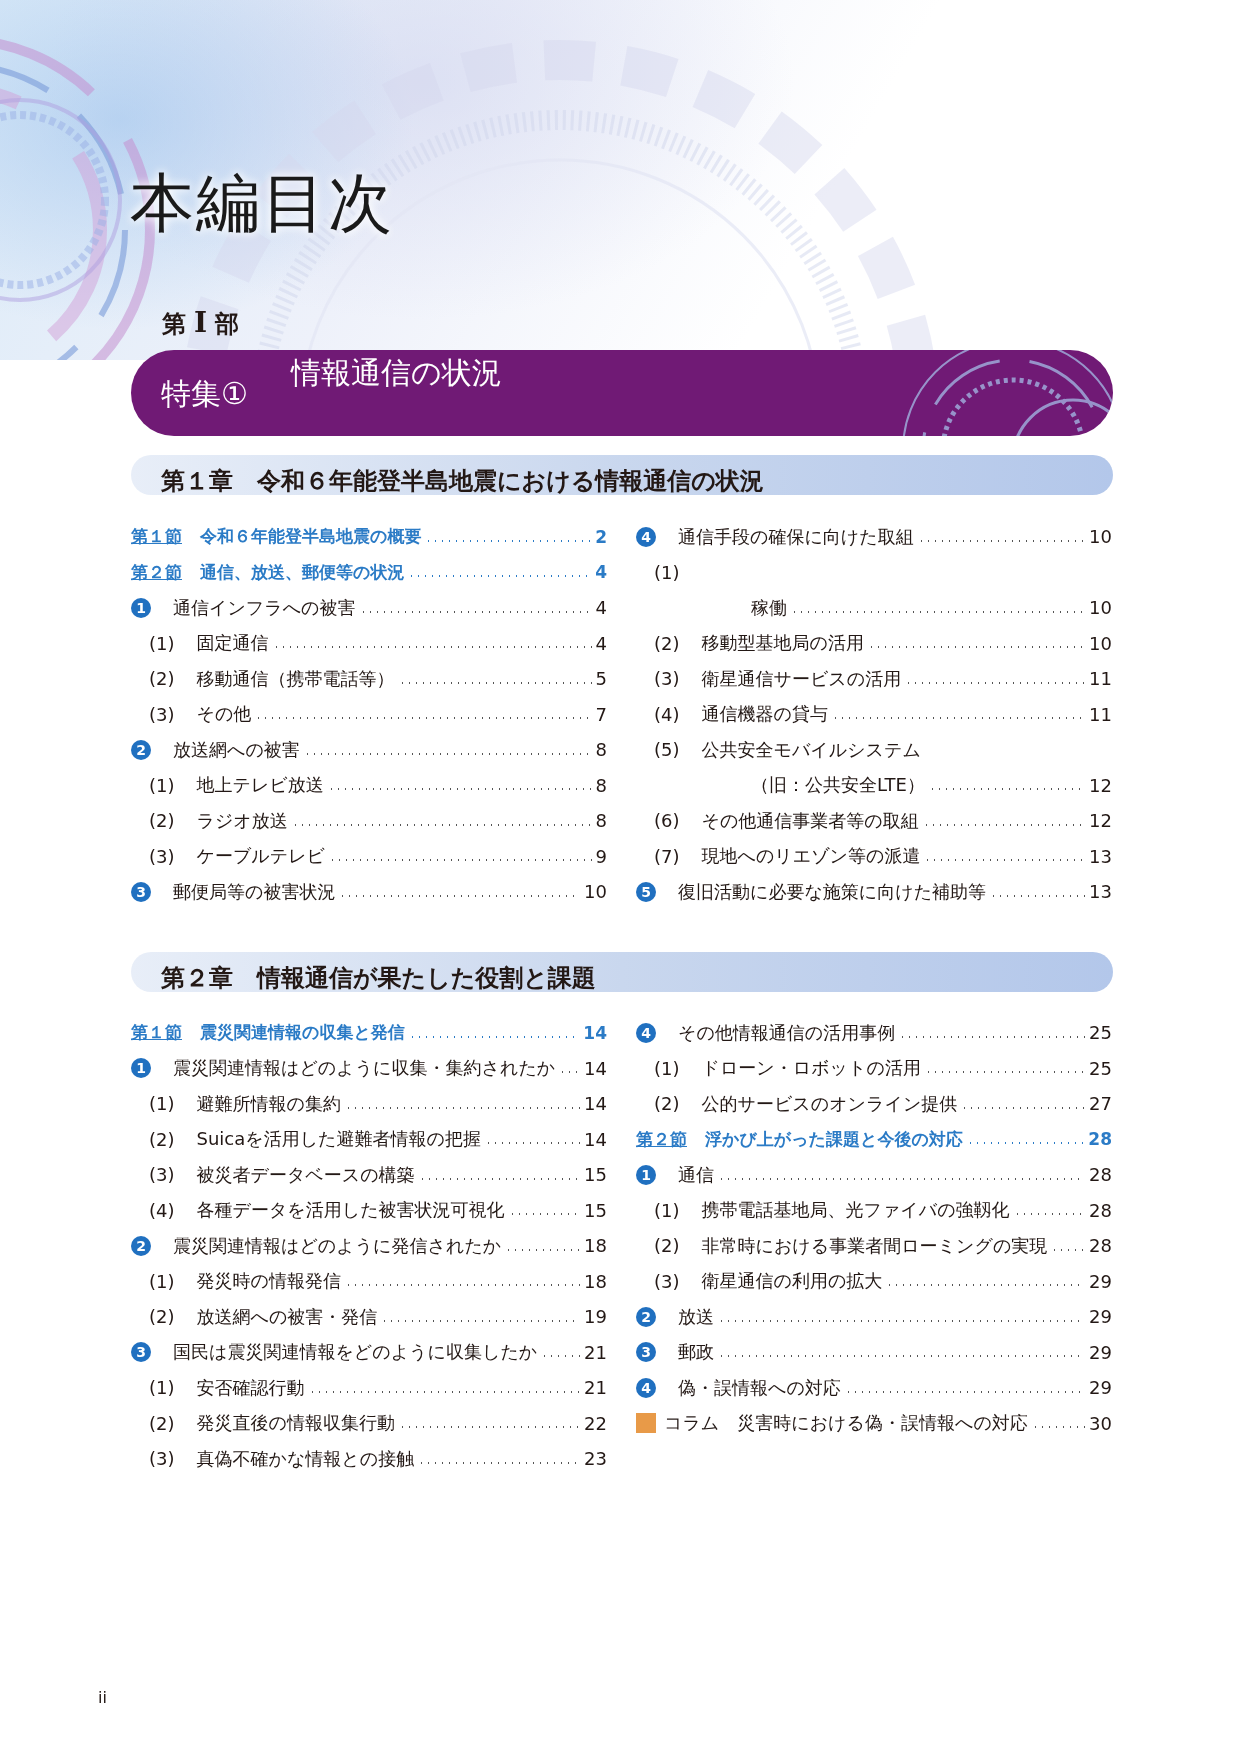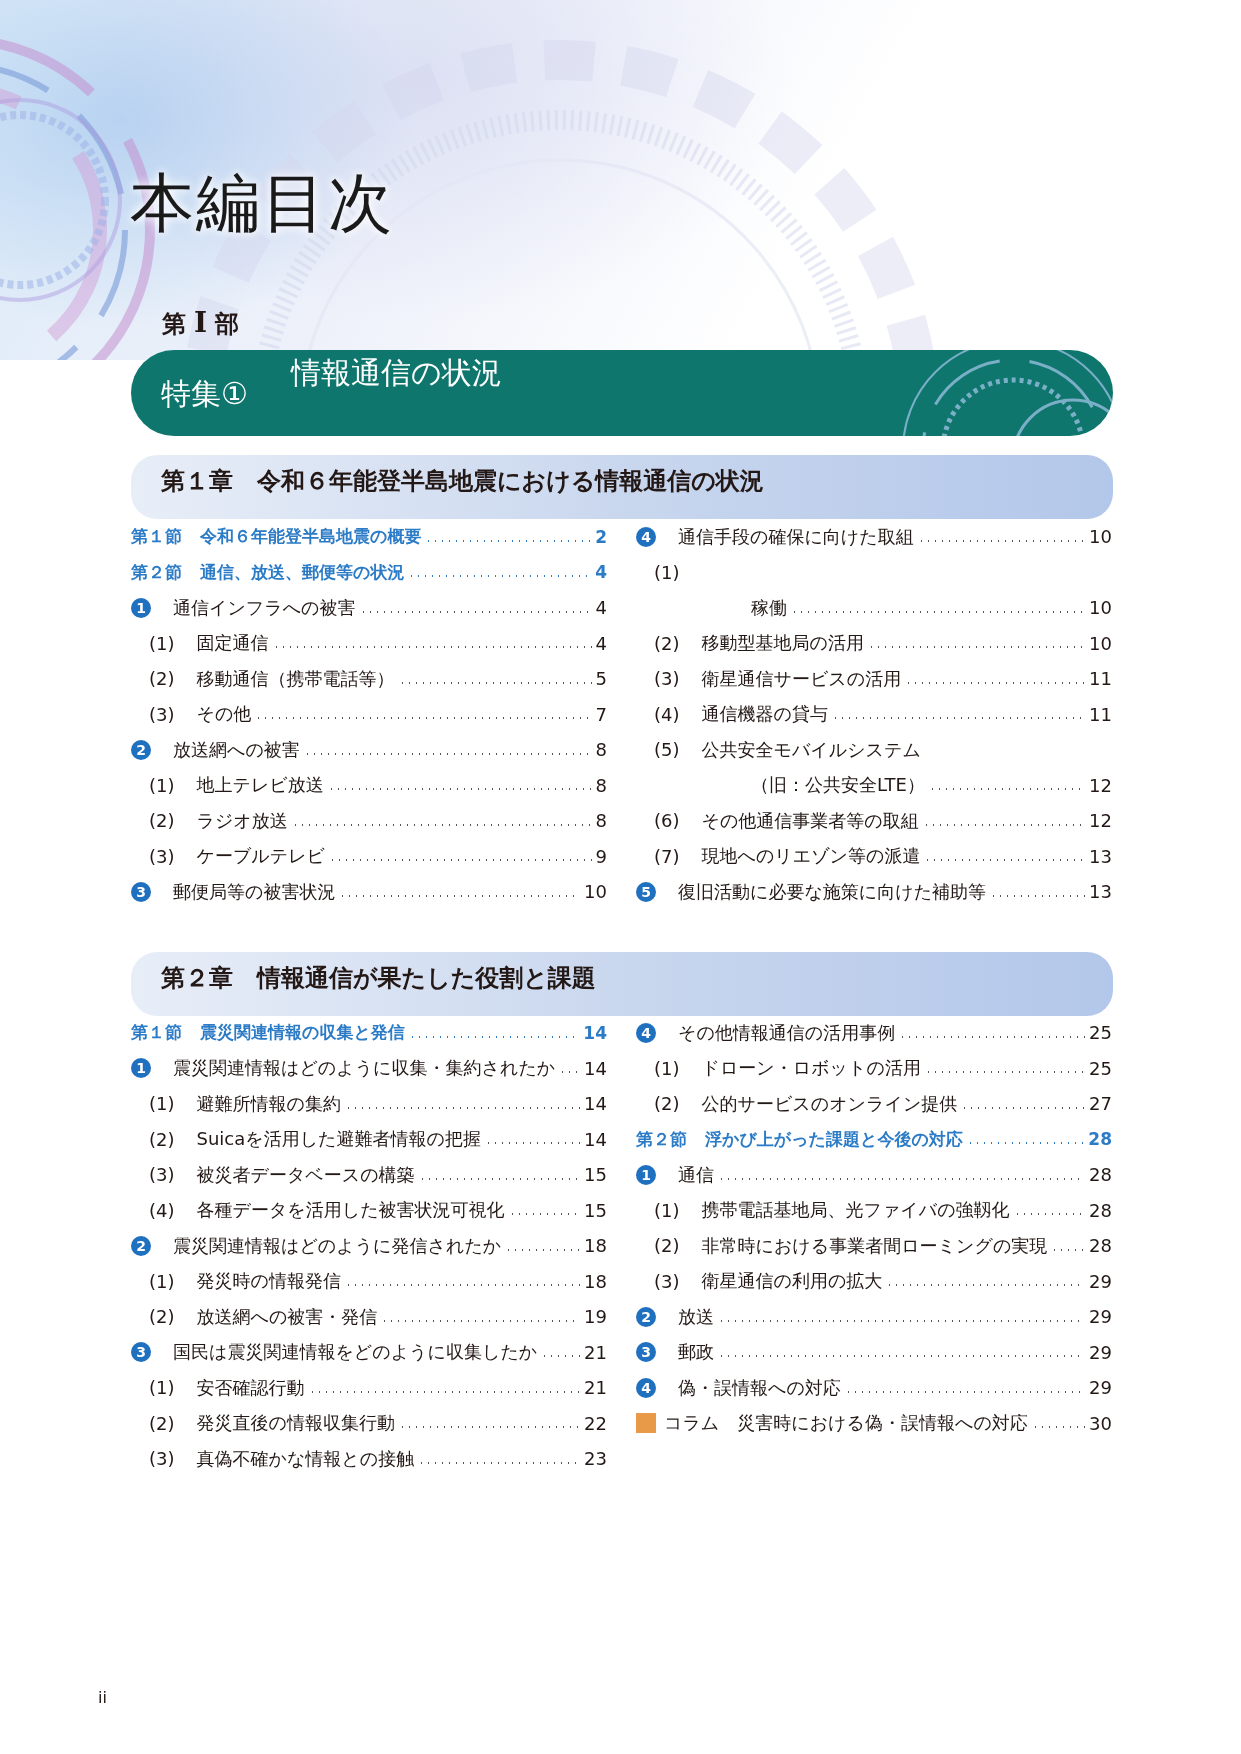--- a/index.html
+++ b/index.html
@@ -21,45 +21,45 @@
     position: absolute; left: 130px; top: 160px; margin: 0;
     font-size: 64px; font-weight: normal; letter-spacing: 2px; color: #1a1a1a;
     text-shadow: 0 0 8px #ffffff, 0 0 12px #ffffff;
   }
   .part-label {
     position: absolute; left: 162px; top: 306px; font-size: 24px; font-weight: bold; color: #231815;
   }
   .part-label .roman { font-family: "DejaVu Serif", "Liberation Serif", serif; font-size: 28px; margin: 0 8px; }
   .feature-banner {
     position: absolute; left: 131px; top: 350px; width: 982px; height: 86px;
-    background: #0f766e; border-radius: 43px; overflow: hidden;
+    background: #701a75; border-radius: 43px; overflow: hidden;
     color: #fff;
   }
   .feature-banner .tag { position: absolute; left: 30px; top: 24px; font-size: 30px; }
   .feature-banner .title { position: absolute; left: 160px; top: 4px; font-size: 30px; line-height: 38px; }
   .feature-banner svg { position: absolute; right: 0; top: 0; }
   .chapter-bar {
-    position: absolute; left: 131px; width: 982px; height: 64px; border-radius: 26px;
+    position: absolute; left: 131px; width: 982px; height: 40px; border-radius: 26px;
     background: linear-gradient(90deg, #e8eef8 0%, #c9d7ee 50%, #b3c7ea 100%);
   }
   .chapter-bar span { position: absolute; left: 30px; top: 10px; font-size: 24px; font-weight: bold; color: #231815; }
   .toc-col { position: absolute; width: 476px; }
   .toc-row {
     position: relative; height: 35.5px; display: flex; align-items: center;
     font-size: 18px; color: #231815; white-space: nowrap;
   }
   .toc-row .lead {
     flex: 1; height: 2px; margin: 0 4px; align-self: center; margin-top: 8px;
     background-image: radial-gradient(circle, #555 0.9px, transparent 1.1px);
     background-size: 7px 2px; background-repeat: repeat-x;
   }
   .toc-row .page { text-align: right; min-width: 10px; }
   .toc-row.sec { color: #2b7bc6; font-weight: bold; font-size: 17px; }
   .toc-row.sec .lead { background-image: radial-gradient(circle, #2b7bc6 0.9px, transparent 1.1px); }
-  .toc-row .secnum { margin-right: 18px; }
+  .toc-row .secnum { margin-right: 18px; text-decoration: underline; }
   .badge {
     display: inline-flex; width: 20px; height: 20px; border-radius: 50%;
     background: #2070c0; color: #fff; font-size: 14px; font-weight: bold;
     align-items: center; justify-content: center; margin-right: 22px; flex: none;
   }
   .sub .paren { margin-left: 18px; margin-right: 22px; }
   .indent2 { padding-left: 115px; justify-content: space-between; }
   .orange-sq { display: inline-block; width: 20px; height: 20px; background: #e89a48; margin-right: 8px; flex: none; }
   .page-num { position: absolute; left: 98px; top: 1688px; font-size: 16px; color: #231815; }
 </style>

